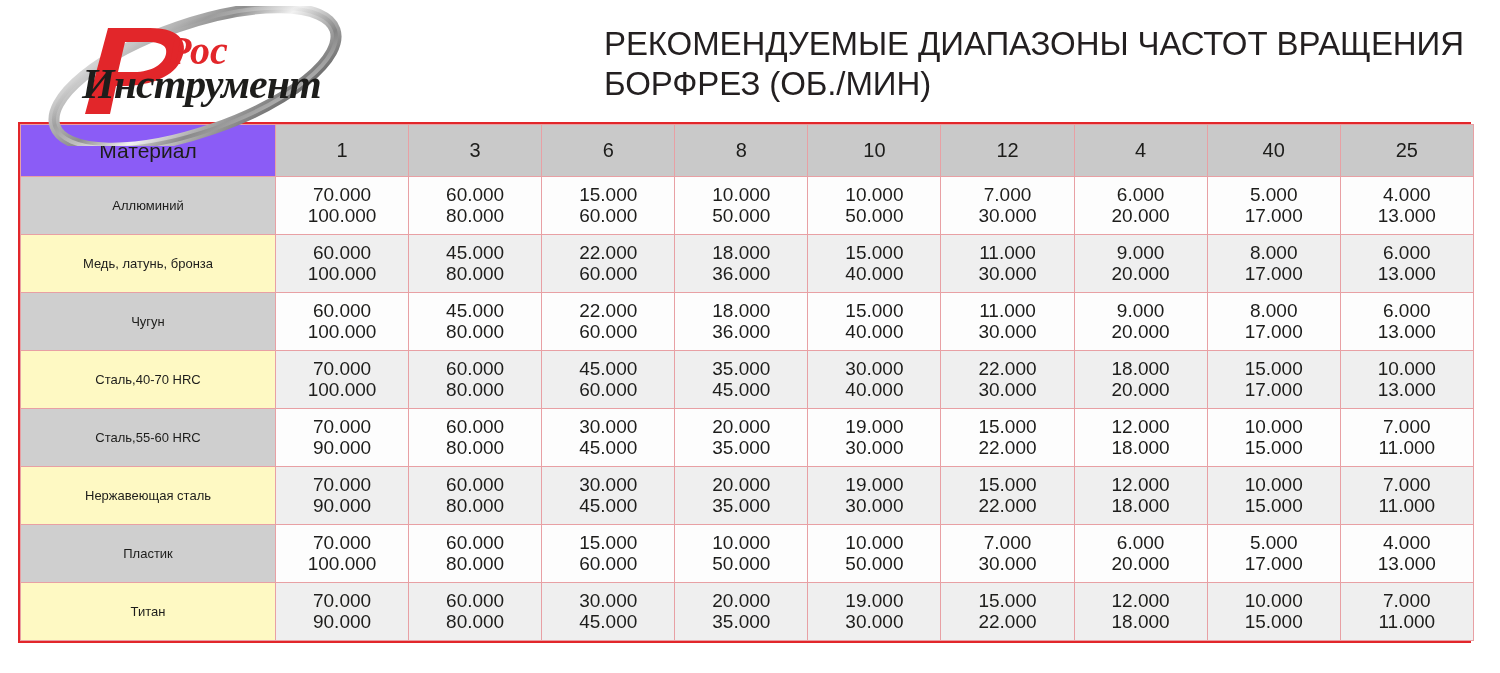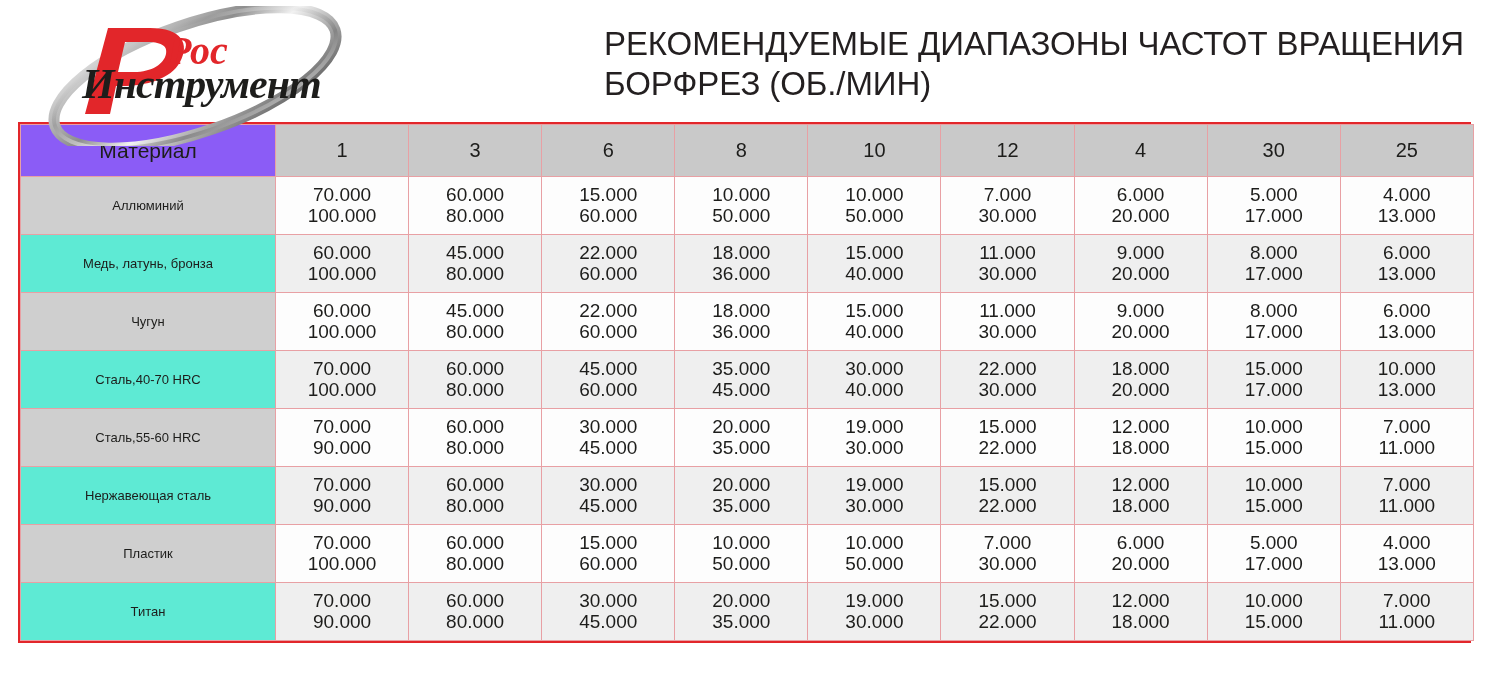--- a/index.html
+++ b/index.html
@@ -96,21 +96,21 @@
     font-size: 21px;
   }
 
   
   .mat-cell {
     height: 51.5px;
     background: #cfcfcf;
     font-size: 13px;
     white-space: nowrap;
   }
-  .mat-cell.alt { background: #5eead4; }
+  .mat-cell.alt { background: #fef9c3; }
 
   
   .val-cell {
     background: #fdfdfd;
     font-size: 19px;
     line-height: 1.08;
     padding: 2px 0;
     font-family: "Liberation Sans", "DejaVu Sans", sans-serif;
   }
   .val-cell.alt { background: #efefef; }
@@ -186,21 +186,21 @@
       <thead>
         <tr id="hdr-row">
           <th class="hdr-cell hdr-material">Материал</th>
         <th class="hdr-cell">1</th>
             <th class="hdr-cell">3</th>
             <th class="hdr-cell">6</th>
             <th class="hdr-cell">8</th>
             <th class="hdr-cell">10</th>
             <th class="hdr-cell">12</th>
             <th class="hdr-cell">4</th>
-            <th class="hdr-cell">30</th>
+            <th class="hdr-cell">40</th>
             <th class="hdr-cell">25</th>
           </tr>
       </thead>
       <tbody id="tbody">
           <tr>
             <td class="mat-cell">Аллюминий</td>
             <td class="val-cell">
               <span class="v">70.000</span>
               <span class="v">100.000</span>
             </td>

